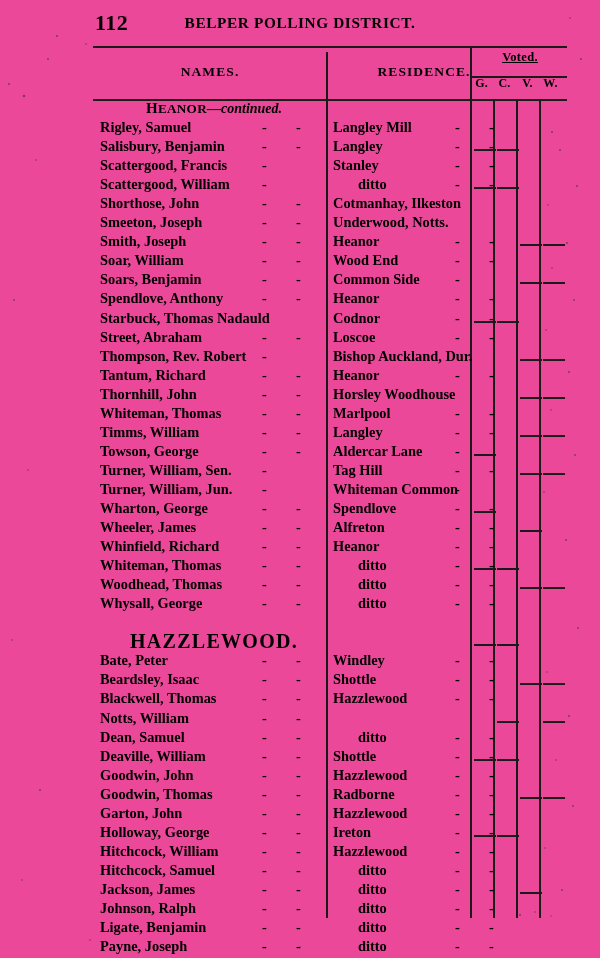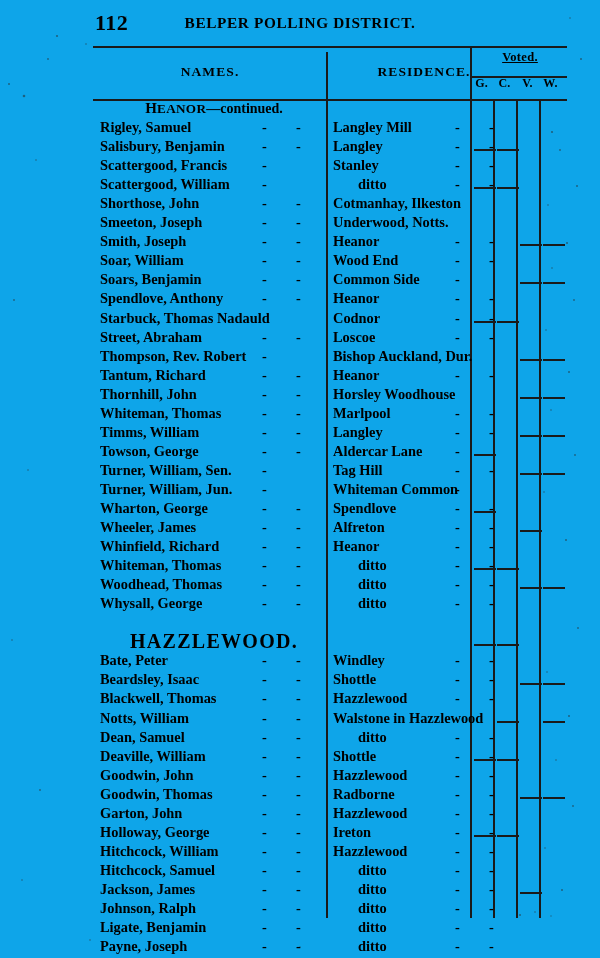--- a/index.html
+++ b/index.html
@@ -14,21 +14,21 @@
     font-family: "Liberation Serif", "DejaVu Serif", serif;
     color: #000000;
     overflow: hidden;
     position: relative;
   }
 
   
   .page {
     position: absolute;
     inset: 0;
-    background: #0ea5e9;
+    background: #ec4899;
   }
   .speckles {
     position: absolute;
     inset: 0;
     pointer-events: none;
     opacity: .55;
   }
 
   
   .runhead {
@@ -169,21 +169,21 @@
     line-height: 18px;
     text-align: center;
     font-weight: bold;
     white-space: nowrap;
   }
   .head.smallcaps {
     font-size: 13.2px;
     letter-spacing: .3px;
   }
   .head.smallcaps .big { font-size: 15px; }
-  .head.smallcaps .it  { font-size: 14px; letter-spacing: 0; }
+  .head.smallcaps .it  { font-style: italic; font-size: 14px; letter-spacing: 0; }
   .head.plain {
     font-size: 20px;
     letter-spacing: 1.3px;
   }
   .row.spacer { }
 
   
   .ticks {
     position: absolute;
     left: 380px;
@@ -396,21 +396,20 @@
         <div class="row">
           <div class="cell-name"><span class="txt">Beardsley, Isaac</span><span class="dash d1">-</span><span class="dash d2">-</span></div>
           <div class="cell-res"><span class="txt">Shottle</span><span class="dash d1">-</span><span class="dash d2">-</span></div>
         </div>
         <div class="row">
           <div class="cell-name"><span class="txt">Blackwell, Thomas</span><span class="dash d1">-</span><span class="dash d2">-</span></div>
           <div class="cell-res"><span class="txt">Hazzlewood</span><span class="dash d1">-</span><span class="dash d2">-</span></div>
         </div>
         <div class="row">
           <div class="cell-name"><span class="txt">Notts, William</span><span class="dash d1">-</span><span class="dash d2">-</span></div>
-          <div class="cell-res"><span class="txt">Walstone in Hazzlewood</span></div>
         </div>
         <div class="row">
           <div class="cell-name"><span class="txt">Dean, Samuel</span><span class="dash d1">-</span><span class="dash d2">-</span></div>
           <div class="cell-res"><span class="txt indent">ditto</span><span class="dash d1">-</span><span class="dash d2">-</span></div>
         </div>
         <div class="row">
           <div class="cell-name"><span class="txt">Deaville, William</span><span class="dash d1">-</span><span class="dash d2">-</span></div>
           <div class="cell-res"><span class="txt">Shottle</span><span class="dash d1">-</span><span class="dash d2">-</span></div>
         </div>
         <div class="row">

